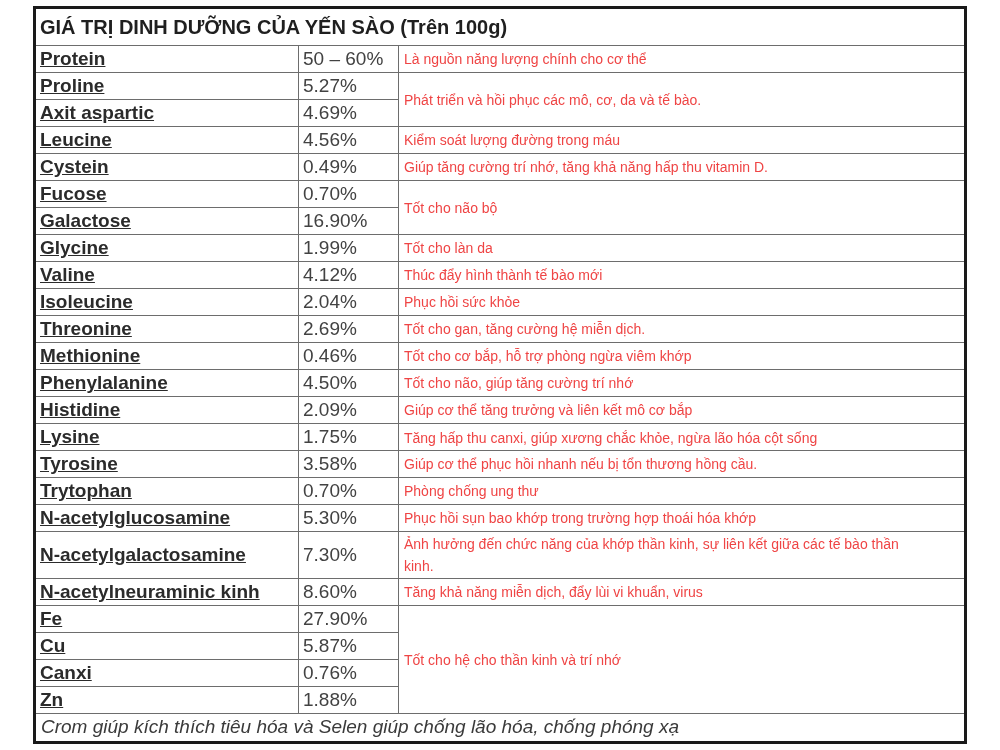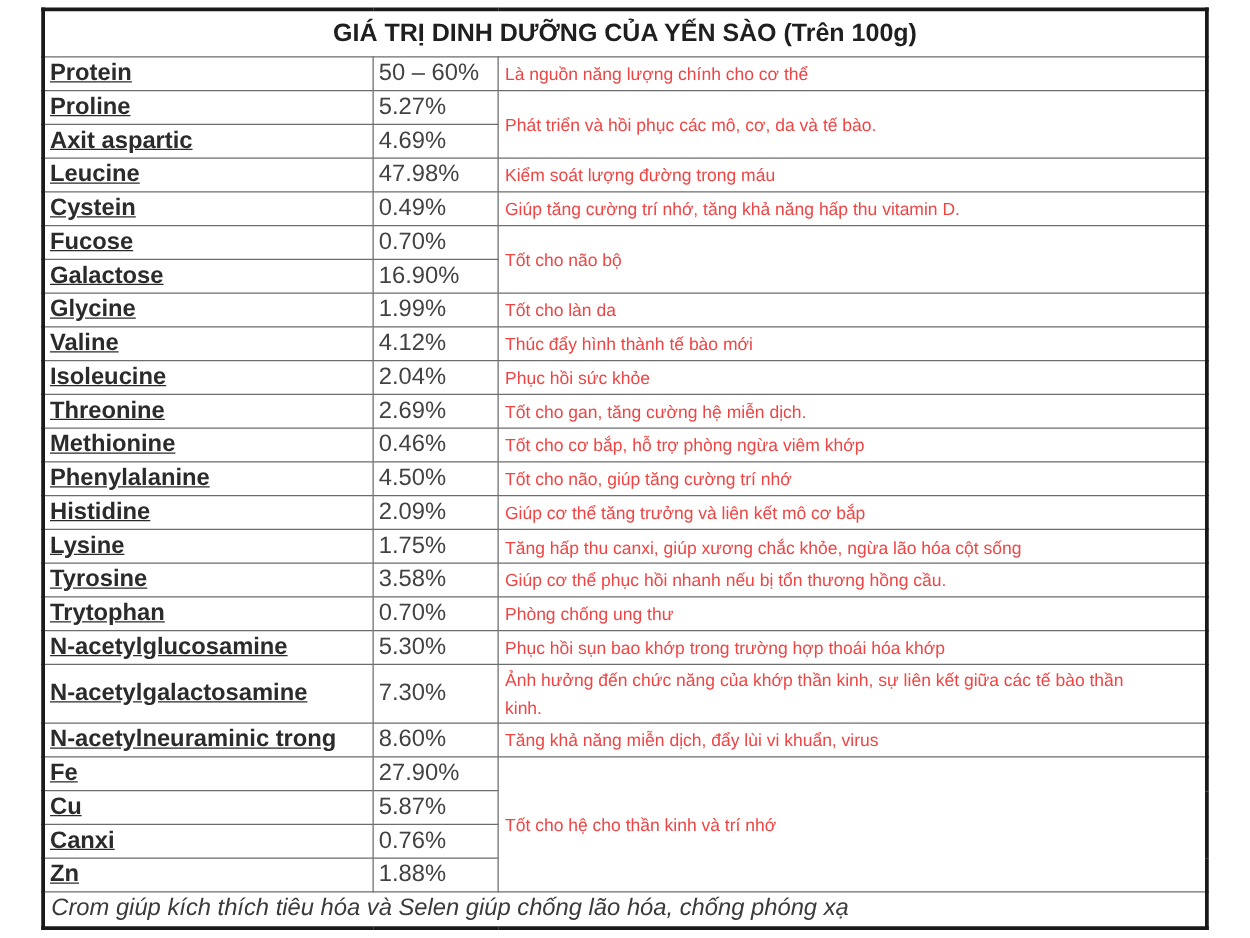--- a/index.html
+++ b/index.html
@@ -32,21 +32,20 @@
   table.nutrition {
     border: 3px solid #1a1a1a;
   }
   col.c-name  { width: 264px; }
   col.c-val   { width: 100px; }
   col.c-desc  { width: auto; }
   td.title-cell {
     font-size: 20px;
     font-weight: bold;
     color: #1f1f1f;
-    text-align: center;
     height: 30px;
     padding: 3px 4px;
     letter-spacing: 0px;
   }
   td.name {
     font-size: 19px;
     font-weight: bold;
     color: #2b2b2b;
     padding: 1px 3px 1px 4px;
     height: 24px;
@@ -113,21 +112,21 @@
           <td class="name">Proline</td>
           <td class="val">5.27%</td>
           <td class="desc" rowspan="2"><span>Phát triển và hồi phục các mô, cơ, da và tế bào.</span></td>
         </tr>
         <tr>
           <td class="name">Axit aspartic</td>
           <td class="val">4.69%</td>
         </tr>
         <tr>
           <td class="name">Leucine</td>
-          <td class="val">47.98%</td>
+          <td class="val">4.56%</td>
           <td class="desc"><span>Kiểm soát lượng đường trong máu</span></td>
         </tr>
         <tr>
           <td class="name">Cystein</td>
           <td class="val">0.49%</td>
           <td class="desc"><span>Giúp tăng cường trí nhớ, tăng khả năng hấp thu vitamin D.</span></td>
         </tr>
         <tr>
           <td class="name">Fucose</td>
           <td class="val">0.70%</td>
@@ -191,21 +190,21 @@
           <td class="name">N-acetylglucosamine</td>
           <td class="val">5.30%</td>
           <td class="desc"><span>Phục hồi sụn bao khớp trong trường hợp thoái hóa khớp</span></td>
         </tr>
         <tr>
           <td class="name">N-acetylgalactosamine</td>
           <td class="val">7.30%</td>
           <td class="desc"><span class="wrap">Ảnh hưởng đến chức năng của khớp thần kinh, sự liên kết giữa các tế bào thần kinh.</span></td>
         </tr>
         <tr>
-          <td class="name">N-acetylneuraminic trong</td>
+          <td class="name">N-acetylneuraminic kinh</td>
           <td class="val">8.60%</td>
           <td class="desc"><span>Tăng khả năng miễn dịch, đẩy lùi vi khuẩn, virus</span></td>
         </tr>
         <tr>
           <td class="name">Fe</td>
           <td class="val">27.90%</td>
           <td class="desc" rowspan="4"><span>Tốt cho hệ cho thần kinh và trí nhớ</span></td>
         </tr>
         <tr>
           <td class="name">Cu</td>

